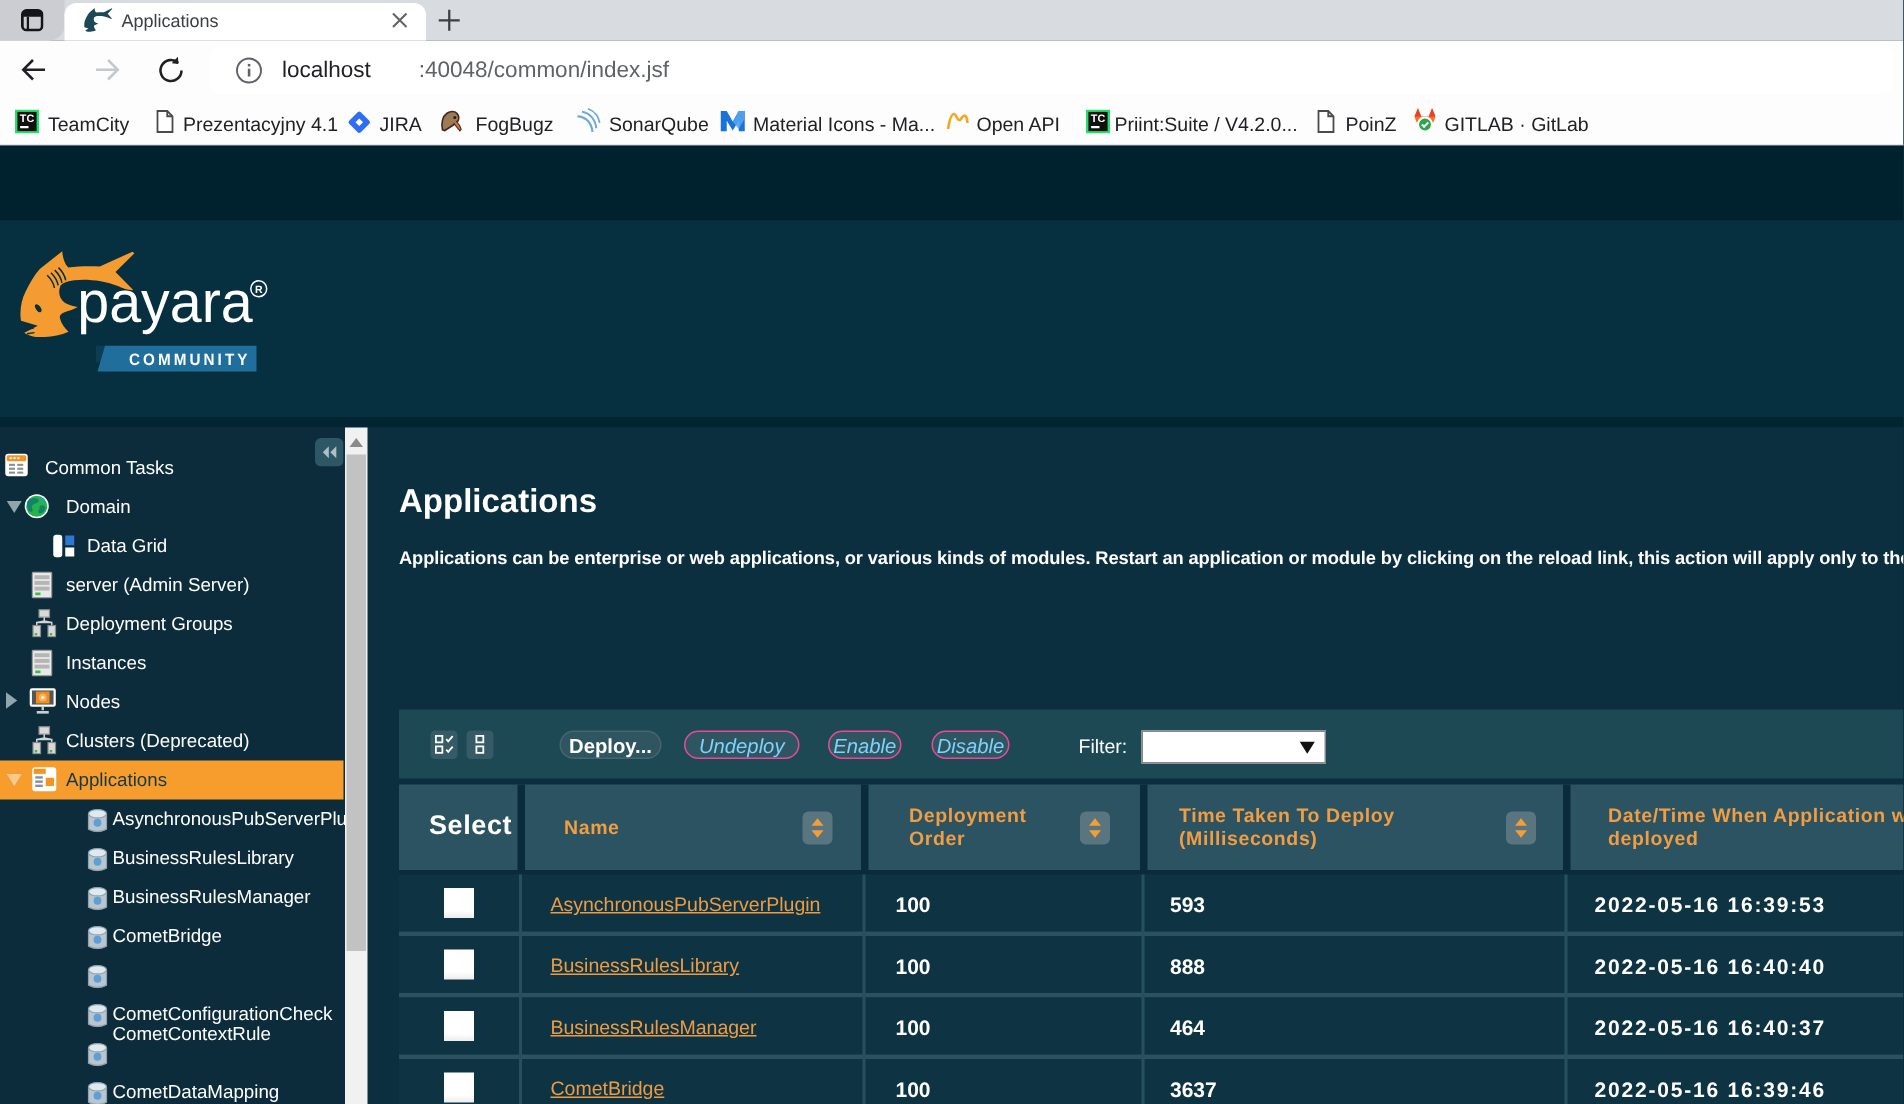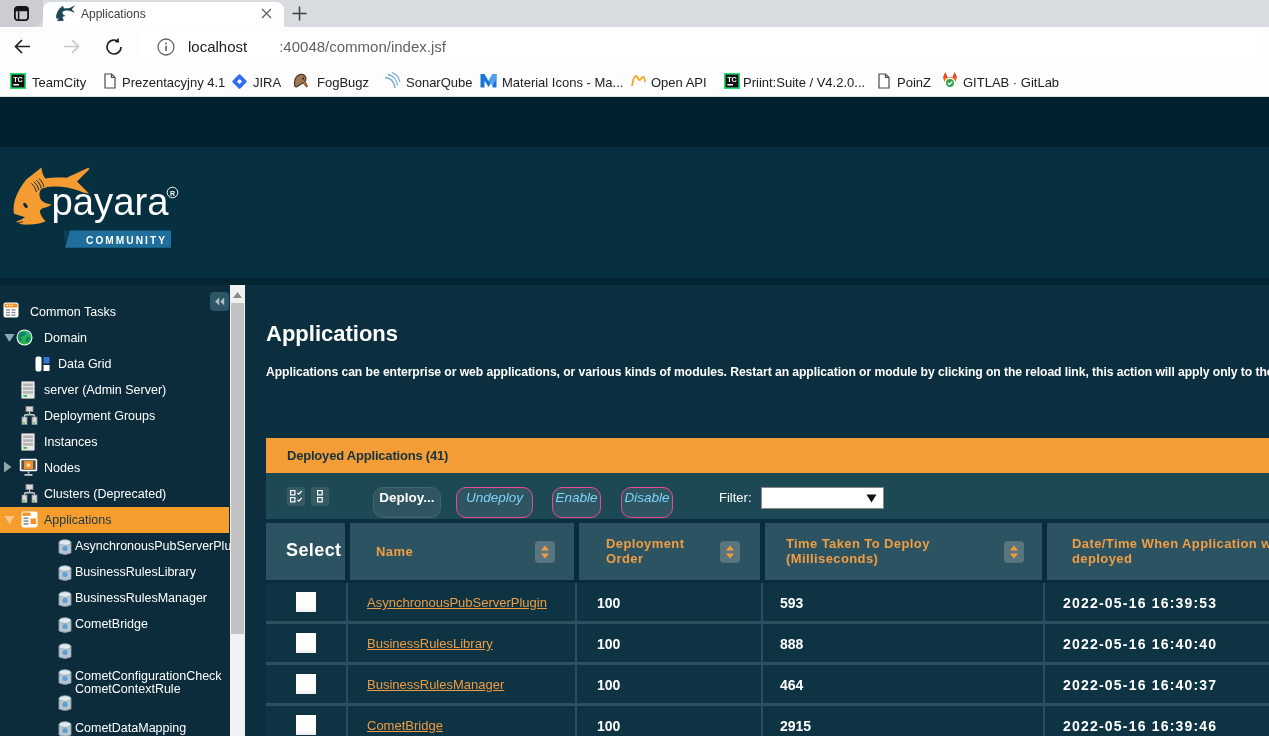--- a/index.html
+++ b/index.html
@@ -33,21 +33,21 @@
   #apphl { position:absolute; left:0; top:507px; width:229px; height:26px; background:#f79d2e; }
 
   
   #content { position:absolute; left:246px; top:285px; width:1023px; height:451px; background:#0b2f3e; }
   #h1 { position:absolute; left:266px; top:321px; font-size:22px; font-weight:bold; color:#fff; }
   #desc { position:absolute; left:266px; top:365px; width:1003px; font-size:12.2px; letter-spacing:-0.08px; font-weight:bold; color:#fff; white-space:nowrap; overflow:hidden; }
 
   #obar { position:absolute; left:266px; top:438px; width:1003px; height:35px; background:#f49d37; }
   #obar span { position:absolute; left:21px; top:10px; font-size:13px; letter-spacing:-0.2px; font-weight:bold; color:#15323f; }
   #tbar { position:absolute; left:266px; top:473px; width:1003px; height:46px; background:#1d4955; }
-  .tbtn { position:absolute; height:31px; border-radius:10px; background:#2f5560; border:1px solid #44666f; color:#fff; font-size:13.5px; font-weight:bold; text-align:center; }
+  .tbtn { position:absolute; height:19px; border-radius:10px; background:#2f5560; border:1px solid #44666f; color:#fff; font-size:13.5px; font-weight:bold; text-align:center; }
   .tbtn.dis { color:#7dd3fc; font-style:italic; font-weight:normal; border:1px solid #ec4899; }
   .iconbtn { position:absolute; width:18px; height:19px; background:#375b66; border-radius:3px; }
   #filterlbl { position:absolute; left:719px; top:490px; font-size:13px; font-weight:normal; color:#fff; }
   #filterdd { position:absolute; left:761px; top:487px; width:123px; height:22px; background:#fff; border:1px solid #888; }
 
   
   #thead { position:absolute; left:266px; top:523px; width:1003px; height:57px; background:#2c5362; }
   .hsep { position:absolute; top:523px; width:5px; height:57px; background:#0a2c3a; }
   .hlabel { color:#f09d43; font-weight:bold; font-size:13px; line-height:15px; letter-spacing:0.4px; }
   .sortbtn { position:absolute; width:20px; height:22px; background:#597580; border-radius:4px; }
@@ -404,23 +404,20 @@
       <use href="#cylsym"></use>
     </svg>
   <svg class="cyl" style="left:58px;top:721px" width="14" height="16" viewBox="0 0 14 16">
       <use href="#cylsym"></use>
     </svg>
 
   <div id="content"></div>
   <div id="h1">Applications</div>
   <div id="desc">Applications can be enterprise or web applications, or various kinds of modules. Restart an application or module by clicking on the reload link, this action will apply only to the targets that the application or module is enabled on.</div>
 
-  <div id="obar">
-      <span>Deployed Applications (41)</span>
-    </div>
   <div id="tbar"></div>
 
   <div class="iconbtn" style="left:287px;top:487px"></div>
   <svg class="abs" style="left:290px;top:490px" width="13" height="13" viewBox="0 0 13 13">
       <g stroke="#fff" stroke-width="1.2" fill="none">
         <rect x="0.6" y="0.6" width="4.3" height="4.3"></rect>
         <rect x="0.6" y="7.6" width="4.3" height="4.3"></rect>
         <path d="M7.5 2.8 L8.8 4.2 L11.8 0.8"></path>
         <path d="M7.5 9.8 L8.8 11.2 L11.8 7.8"></path>
       </g>
@@ -493,19 +490,19 @@
   <div class="lnk" style="top:718px">CometBridge</div>
 
   <div class="val" style="left:597px;top:595px">100</div>
   <div class="val" style="left:597px;top:636px">100</div>
   <div class="val" style="left:597px;top:677px">100</div>
   <div class="val" style="left:597px;top:718px">100</div>
 
   <div class="val" style="left:780px;top:595px">593</div>
   <div class="val" style="left:780px;top:636px">888</div>
   <div class="val" style="left:780px;top:677px">464</div>
-  <div class="val" style="left:780px;top:718px">2915</div>
+  <div class="val" style="left:780px;top:718px">3637</div>
 
   <div class="val date" style="left:1063px;top:595px">2022-05-16 16:39:53</div>
   <div class="val date" style="left:1063px;top:636px">2022-05-16 16:40:40</div>
   <div class="val date" style="left:1063px;top:677px">2022-05-16 16:40:37</div>
   <div class="val date" style="left:1063px;top:718px">2022-05-16 16:39:46</div>
 </div>
 
 </body></html>

